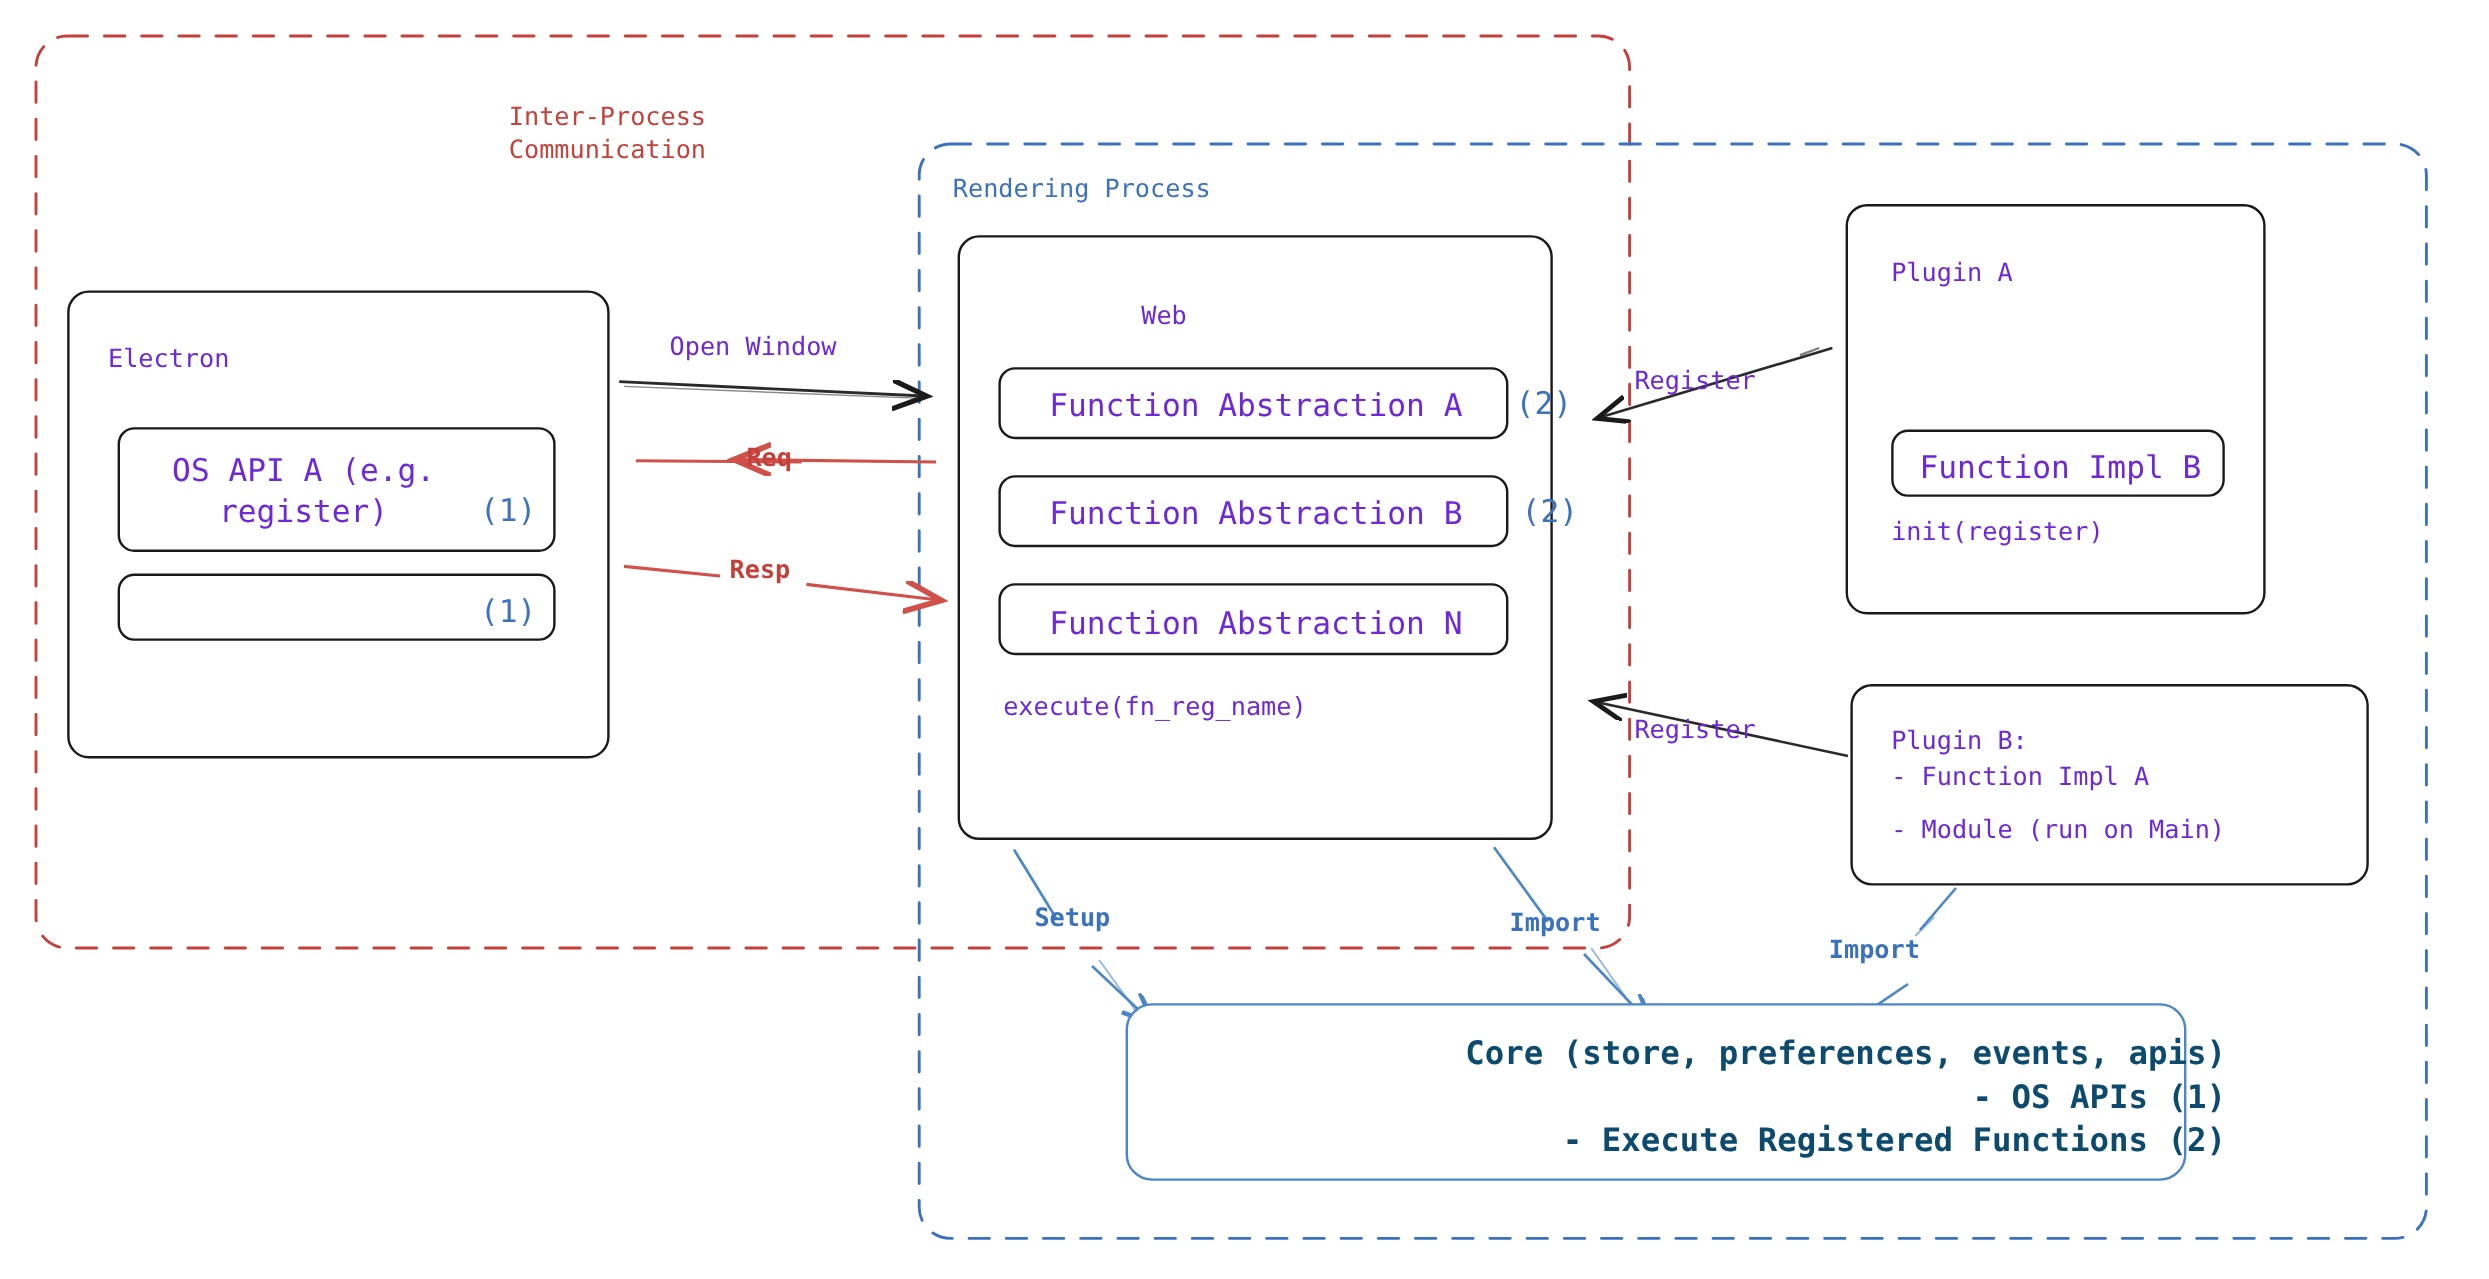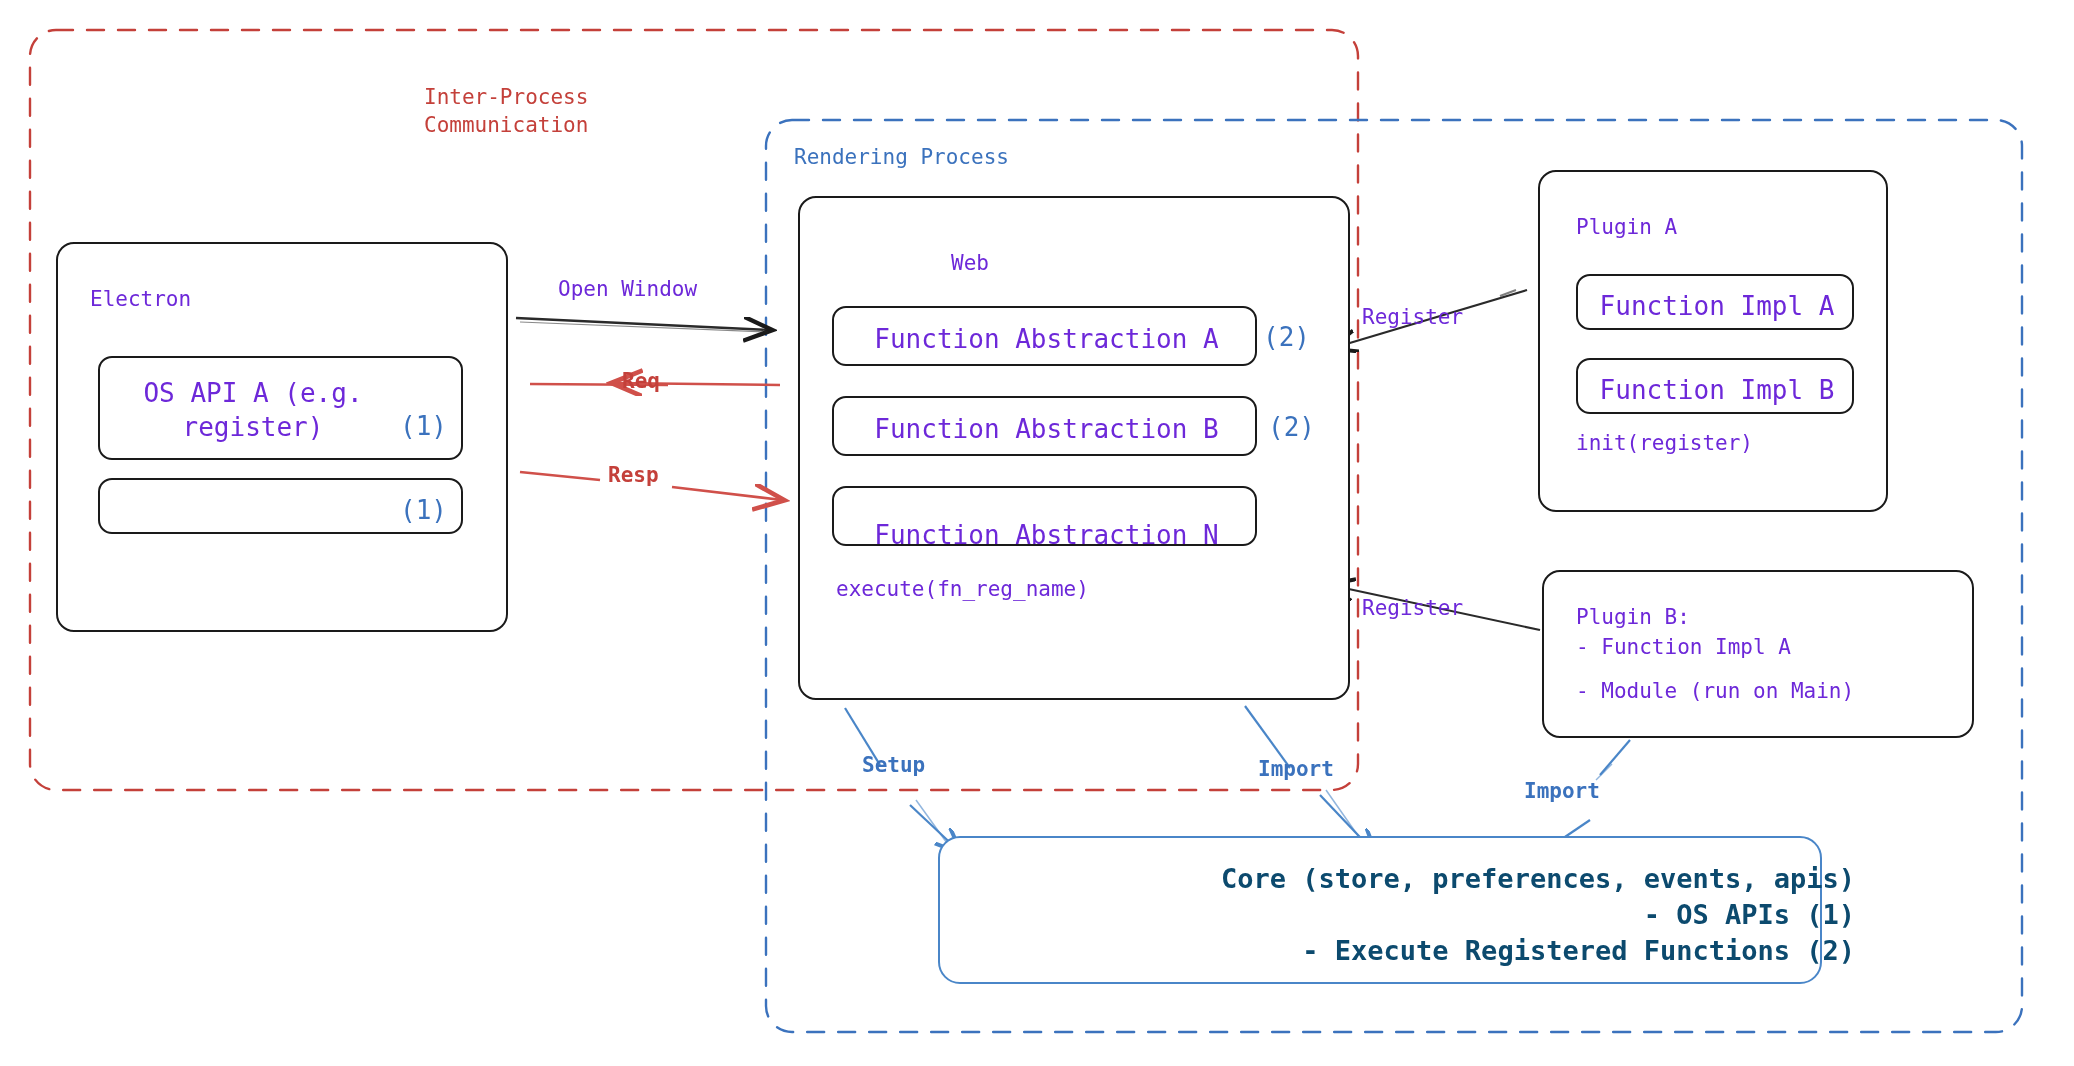--- a/index.html
+++ b/index.html
@@ -142,46 +142,43 @@
       <div class="lbl t-black fs-med center" style="left:8px; top:18px; width:290px;">OS API A (e.g.
 register)</div>
       <div class="lbl t-blue fs-med" style="left:300px; top:51px;">(1)</div>
     </div>
 
     <div class="node inner-box" style="left:40px; top:234px; width:365px; height:56px;">
       <div class="lbl t-blue fs-med" style="left:300px; top:13px;">(1)</div>
     </div>
   </div>
 
-  <div class="node solid-box" style="left:798px; top:196px; width:552px; height:504px;">
+  <div class="node solid-box" style="left:798px; top:196px; width:496px; height:504px;">
     <div class="lbl t-black fs-big center" style="left:0px; top:52px; width:340px;">Web</div>
 
     <div class="node inner-box" style="left:32px; top:108px; width:425px; height:60px;padding-left:44px;">
       <div class="lbl t-black fs-med center" style="left:0px; top:14px; width:425px;">Function Abstraction A</div>
     </div>
     <div class="lbl t-blue fs-med" style="left:463px; top:122px;">(2)</div>
 
     <div class="node inner-box" style="left:32px; top:198px; width:425px; height:60px;">
       <div class="lbl t-black fs-med center" style="left:0px; top:14px; width:425px;">Function Abstraction B</div>
     </div>
     <div class="lbl t-blue fs-med" style="left:468px; top:212px;">(2)</div>
 
     <div class="node inner-box" style="left:32px; top:288px; width:425px; height:60px;">
-      <div class="lbl t-black fs-med center" style="left:0px; top:30px; width:425px;">Function Abstraction N</div>
+      <div class="lbl t-black fs-med center" style="left:0px; top:15px; width:425px;">Function Abstraction N</div>
     </div>
 
     <div class="lbl t-black fs-big" style="left:36px; top:378px;">execute(fn_reg_name)</div>
   </div>
 
   <div class="node solid-box" style="left:1538px; top:170px; width:350px; height:342px;">
     <div class="lbl t-black fs-big" style="left:36px; top:42px;">Plugin A</div>
 
-    <div class="node inner-box" style="left:36px; top:102px; width:278px; height:56px;">
-      <div class="lbl t-black fs-med center" style="left:0px; top:13px; width:278px;">Function Impl A</div>
-    </div>
 
     <div class="node inner-box" style="left:36px; top:186px; width:278px; height:56px;">
       <div class="lbl t-black fs-med center" style="left:0px; top:13px; width:278px;">Function Impl B</div>
     </div>
 
     <div class="lbl t-black fs-big" style="left:36px; top:258px;">init(register)</div>
   </div>
 
   <div class="node solid-box" style="left:1542px; top:570px; width:432px; height:168px;">
     <div class="lbl t-black fs-big" style="left:32px; top:32px;">Plugin B:</div>

